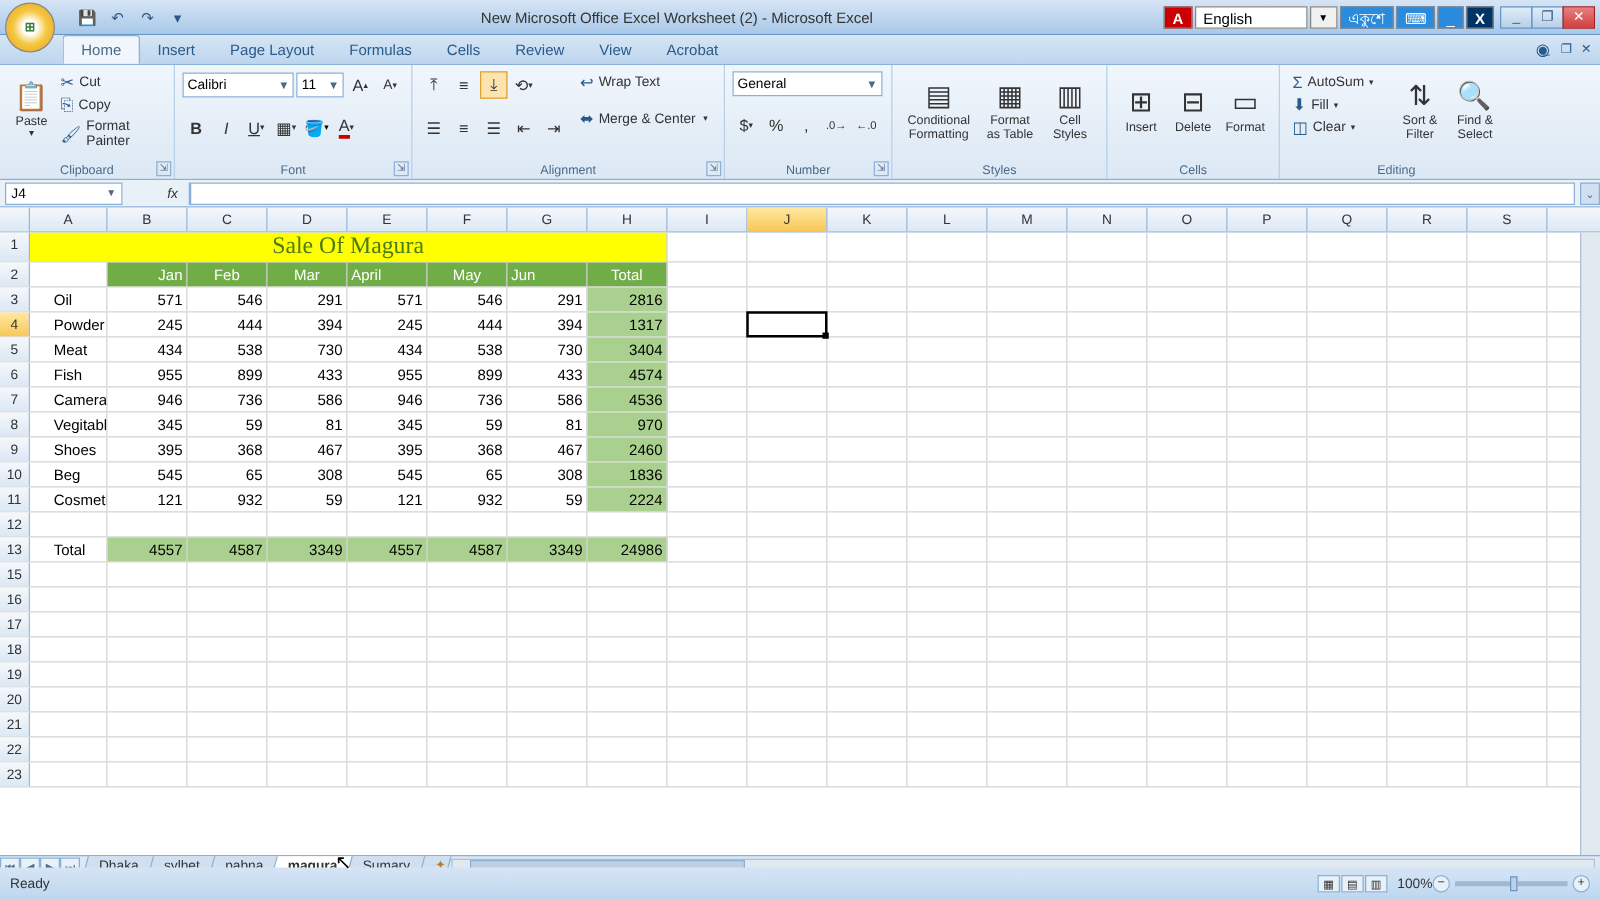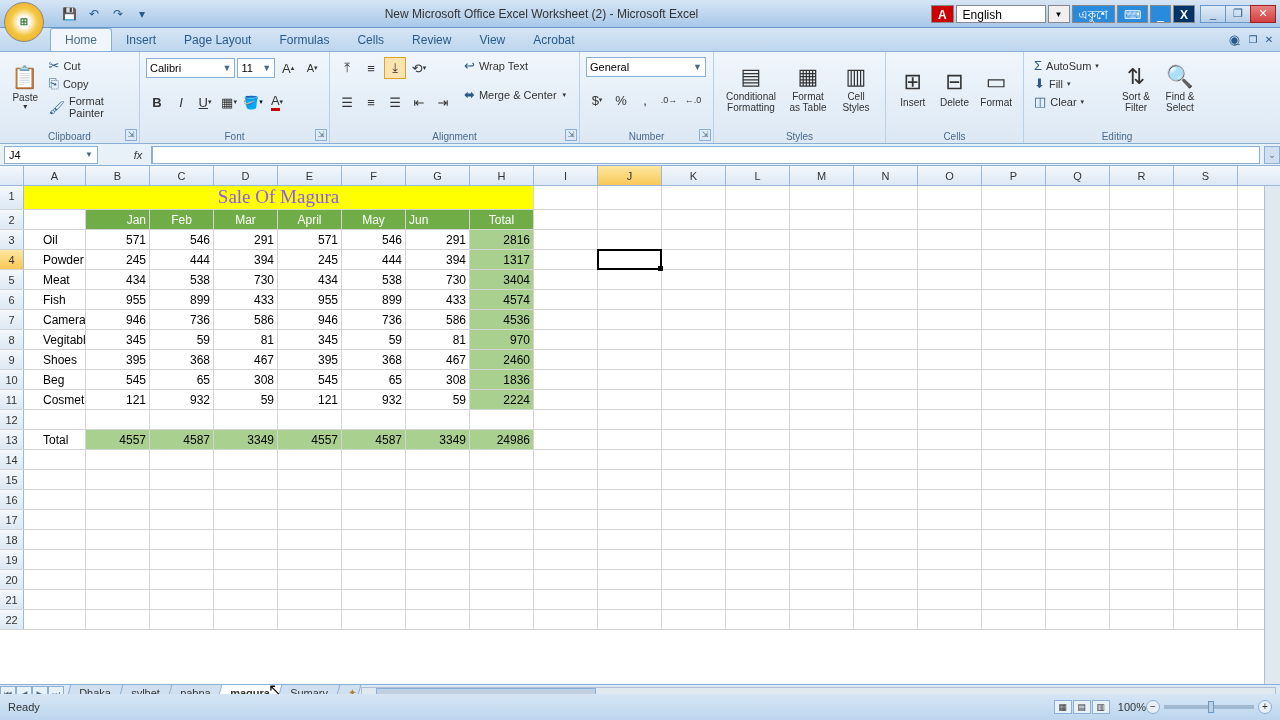--- a/index.html
+++ b/index.html
@@ -59,21 +59,21 @@
 .col-h.col-A { width: 62px; }
 .col-h.sel { background: linear-gradient(to bottom, #ffe8a0, #f8c858); color: #333; }
 .grid-body { flex:1; overflow: hidden; position: relative; }
 .grid-scroll-v { position: absolute; right: 0; top: 0; bottom: 0; width: 16px; background: #e0e8f0; border-left: 1px solid #b0c0d0; }
 .row { height: 20px; display: flex; border-bottom: 1px solid #d4d4d4; }
 .row-h { width: 24px; background: linear-gradient(to bottom, #f4f8fc, #dce8f4); border-right: 1px solid #9ab8d8; text-align: center; font-size: 11px; line-height: 20px; color: #333; }
 .row-h.sel { background: linear-gradient(to bottom, #ffe8a0, #f8c858); }
 .cell { width: 64px; border-right: 1px solid #d4d4d4; font-size: 12px; padding: 0 3px; line-height: 20px; overflow: hidden; white-space: nowrap; color: #000;}
 .cell.col-A { width: 62px; padding-left: 19px; }
 .cell.r { text-align: right; }
-.row-1 .cell.merged { width: 510px; background: #ffff00; text-align: center; font-size: 19px; color: #8b5cf6; font-family: 'Times New Roman', serif; line-height: 22px; }
+.row-1 .cell.merged { width: 510px; background: #ffff00; text-align: center; font-size: 19px; color: #4d7c0f; font-family: 'Times New Roman', serif; line-height: 22px; }
 .row-1 { height: 24px; }
 .row-hdr { background: #70ad47; color: #fff; text-align: center; }
 .green-t { background: #a9d08e; }
 .active-cell { position: absolute; border: 2px solid #000; pointer-events: none; }
 .active-cell::after { content: ''; position: absolute; right: -3px; bottom: -3px; width: 5px; height: 5px; background: #000; }
 
 
 .sheet-area { position: absolute; bottom: 18px; left: 0; right: 0; height: 18px; background: #dce8f4; display: flex; align-items: center; border-top: 1px solid #8ab0d8;}
 .nav-btns { display: flex; }
 .nav-btn { width: 16px; height: 16px; border: 1px solid #8ab0d8; background: #e8f0f8; font-size: 9px; text-align: center; line-height: 14px; color: #4a6a8a; }
@@ -384,21 +384,21 @@
         <div class="cell"></div>
         <div class="cell"></div>
         <div class="cell"></div>
       </div>
       <div class="row ">
         <div class="row-h">2</div>
         <div class="cell col-A " style=""></div>
         <div class="cell row-hdr" style="text-align:right">Jan</div>
         <div class="cell row-hdr" style="text-align:center">Feb</div>
         <div class="cell row-hdr" style="text-align:center">Mar</div>
-        <div class="cell row-hdr" style="text-align:center">April</div>
+        <div class="cell row-hdr" style="text-align:left">April</div>
         <div class="cell row-hdr" style="text-align:center">May</div>
         <div class="cell row-hdr" style="text-align:left">Jun</div>
         <div class="cell row-hdr" style="text-align:center">Total</div>
         <div class="cell"></div>
         <div class="cell"></div>
         <div class="cell"></div>
         <div class="cell"></div>
         <div class="cell"></div>
         <div class="cell"></div>
         <div class="cell"></div>
@@ -643,42 +643,20 @@
         <div class="cell"></div>
         <div class="cell"></div>
         <div class="cell"></div>
         <div class="cell"></div>
         <div class="cell"></div>
         <div class="cell"></div>
         <div class="cell"></div>
         <div class="cell"></div>
       </div>
       <div class="row ">
-        <div class="row-h">14</div>
-        <div class="cell col-A"></div>
-        <div class="cell"></div>
-        <div class="cell"></div>
-        <div class="cell"></div>
-        <div class="cell"></div>
-        <div class="cell"></div>
-        <div class="cell"></div>
-        <div class="cell"></div>
-        <div class="cell"></div>
-        <div class="cell"></div>
-        <div class="cell"></div>
-        <div class="cell"></div>
-        <div class="cell"></div>
-        <div class="cell"></div>
-        <div class="cell"></div>
-        <div class="cell"></div>
-        <div class="cell"></div>
-        <div class="cell"></div>
-        <div class="cell"></div>
-      </div>
-      <div class="row ">
         <div class="row-h">15</div>
         <div class="cell col-A"></div>
         <div class="cell"></div>
         <div class="cell"></div>
         <div class="cell"></div>
         <div class="cell"></div>
         <div class="cell"></div>
         <div class="cell"></div>
         <div class="cell"></div>
         <div class="cell"></div>
@@ -820,20 +798,42 @@
         <div class="cell"></div>
         <div class="cell"></div>
         <div class="cell"></div>
         <div class="cell"></div>
         <div class="cell"></div>
         <div class="cell"></div>
         <div class="cell"></div>
       </div>
       <div class="row ">
         <div class="row-h">22</div>
+        <div class="cell col-A"></div>
+        <div class="cell"></div>
+        <div class="cell"></div>
+        <div class="cell"></div>
+        <div class="cell"></div>
+        <div class="cell"></div>
+        <div class="cell"></div>
+        <div class="cell"></div>
+        <div class="cell"></div>
+        <div class="cell"></div>
+        <div class="cell"></div>
+        <div class="cell"></div>
+        <div class="cell"></div>
+        <div class="cell"></div>
+        <div class="cell"></div>
+        <div class="cell"></div>
+        <div class="cell"></div>
+        <div class="cell"></div>
+        <div class="cell"></div>
+      </div>
+      <div class="row ">
+        <div class="row-h">23</div>
         <div class="cell col-A"></div>
         <div class="cell"></div>
         <div class="cell"></div>
         <div class="cell"></div>
         <div class="cell"></div>
         <div class="cell"></div>
         <div class="cell"></div>
         <div class="cell"></div>
         <div class="cell"></div>
         <div class="cell"></div>

